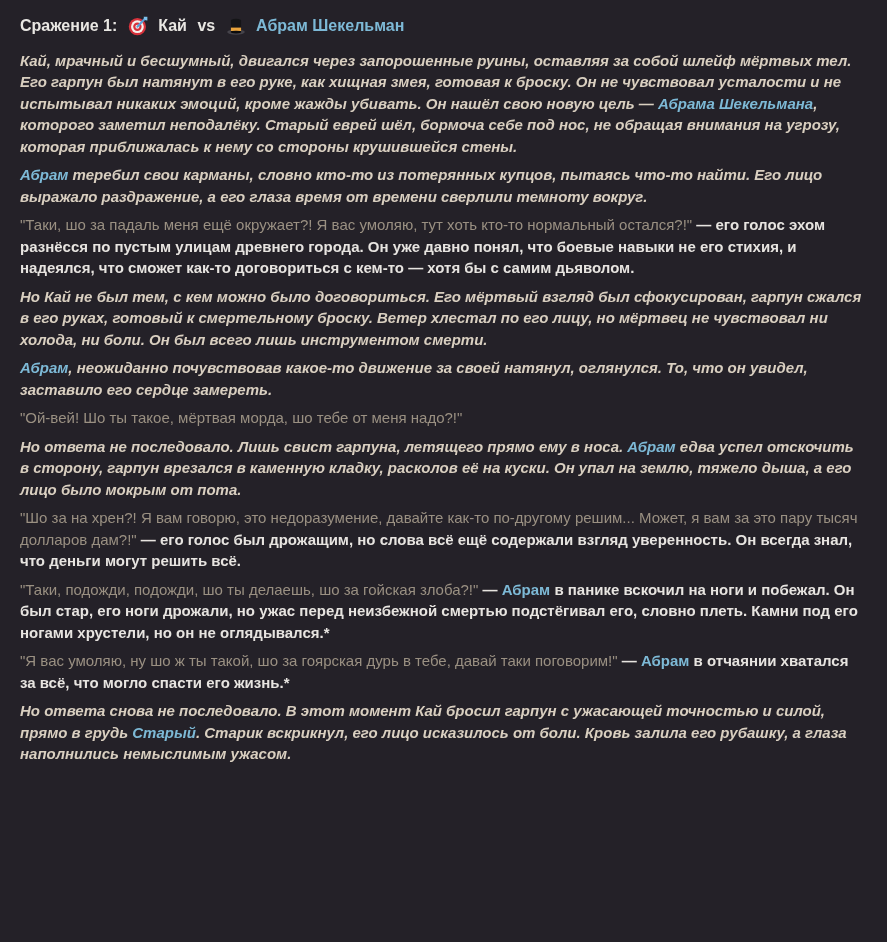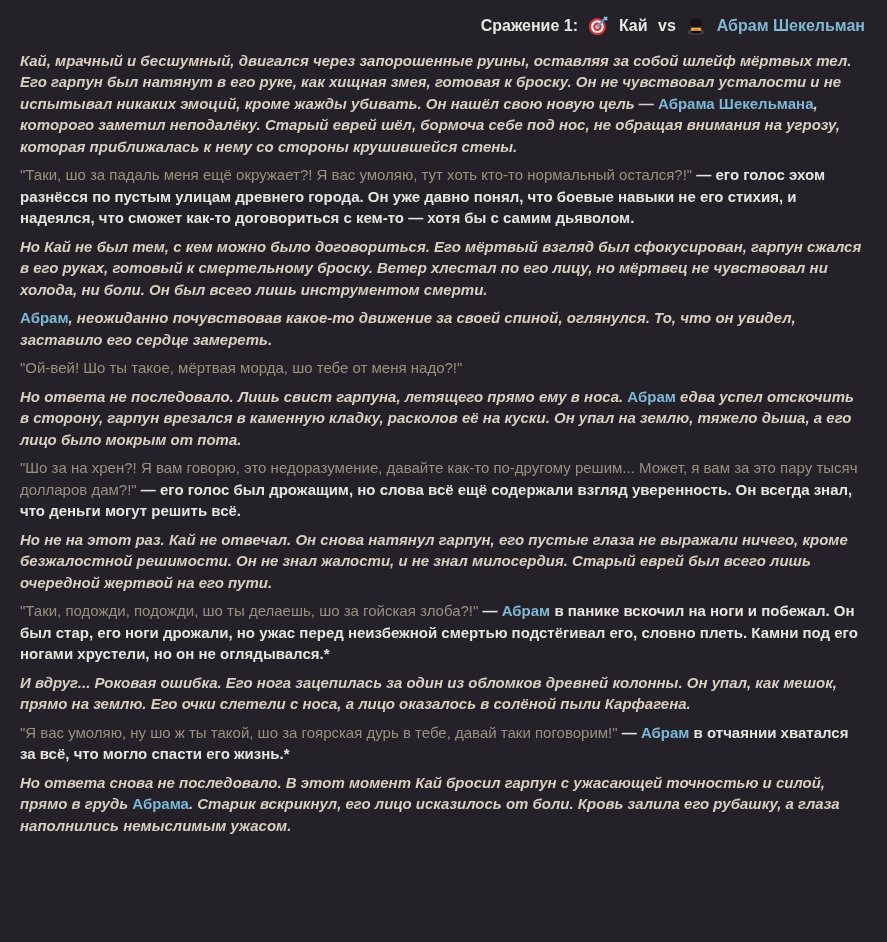--- a/index.html
+++ b/index.html
@@ -20,37 +20,36 @@
     font-family: "Liberation Sans", sans-serif;
   }
   .page {
     width: 887px; height: 942px;
     padding: 13px 22px 0 20px;
   }
   .title {
     font-size: 16px;
     font-weight: 700;
     color: var(--title-text);
-    margin: 0 0 12px 12px;
+    margin: 0 0 12px 0;
     line-height: 24px;
     white-space: nowrap;
-    text-align: right;
   }
   .title > span { display: inline-block; vertical-align: middle; }
   .title > span + span { margin-left: 6px; }
   .emoji { width: 20px; height: 20px; }
   .emoji svg { display: block; }
   .accent-name { color: var(--name-accent); }
   p.story-p {
     margin: 0 0 7px 0;
     font-size: 15px;
     line-height: 21.5px;
   }
   .seg-i  { font-style: italic; font-weight: 700; color: var(--narration-italic); }
-  .seg-ni { font-weight: 700; color: var(--name-accent); }
+  .seg-ni { font-style: italic; font-weight: 700; color: var(--name-accent); }
   .seg-q  { font-style: normal; font-weight: 400; color: var(--quote-text); }
   .seg-b  { font-style: normal; font-weight: 700; color: var(--speech-bold); }
   .seg-nb { font-style: normal; font-weight: 700; color: var(--name-accent); }
 </style>
 </head>
 <body>
 
 <div class="page">
 
   <div class="title">
@@ -73,26 +72,25 @@
         <path d="M4.9 16.3 L4.9 3.9 Q10 1.4 15.1 3.9 L15.1 16.3 Z" fill="#141417"></path>
         <rect x="4.9" y="11.6" width="10.2" height="3.4" fill="#e8a33d"></rect>
         <ellipse cx="10" cy="16.1" rx="5.1" ry="1.4" fill="#0c0c0e"></ellipse>
       </svg>
     </span>
     <span class="accent-name">Абрам Шекельман</span>
   </div>
 
   <div>
       <p class="story-p"><span class="seg-i">Кай, мрачный и бесшумный, двигался через запорошенные руины, оставляя за собой шлейф мёртвых тел. Его гарпун был натянут в его руке, как хищная змея, готовая к броску. Он не чувствовал усталости и не испытывал никаких эмоций, кроме жажды убивать. Он нашёл свою новую цель — </span><span class="seg-ni">Абрама Шекельмана</span><span class="seg-i">, которого заметил неподалёку. Старый еврей шёл, бормоча себе под нос, не обращая внимания на угрозу, которая приближалась к нему со стороны крушившейся стены.</span></p>
+      <p class="story-p"><span class="seg-ni">Абрам</span><span class="seg-i"> теребил свои карманы, словно кто-то из потерянных купцов, пытаясь что-то найти. Его лицо выражало раздражение, а его глаза время от времени сверлили темноту вокруг.</span></p>
       <p class="story-p"><span class="seg-q">"Таки, шо за падаль меня ещё окружает?! Я вас умоляю, тут хоть кто-то нормальный остался?!"</span><span class="seg-b"> — его голос эхом разнёсся по пустым улицам древнего города. Он уже давно понял, что боевые навыки не его стихия, и надеялся, что сможет как-то договориться с кем-то — хотя бы с самим дьяволом.</span></p>
       <p class="story-p"><span class="seg-i">Но Кай не был тем, с кем можно было договориться. Его мёртвый взгляд был сфокусирован, гарпун сжался в его руках, готовый к смертельному броску. Ветер хлестал по его лицу, но мёртвец не чувствовал ни холода, ни боли. Он был всего лишь инструментом смерти.</span></p>
-      <p class="story-p"><span class="seg-ni">Абрам</span><span class="seg-i">, неожиданно почувствовав какое-то движение за своей спиной, оглянулся. То, что он увидел, заставило его сердце замереть.</span></p>
+      <p class="story-p"><span class="seg-ni">Абрам</span><span class="seg-i">, неожиданно почувствовав какое-то движение за своей натянул, оглянулся. То, что он увидел, заставило его сердце замереть.</span></p>
       <p class="story-p"><span class="seg-q">"Ой-вей! Шо ты такое, мёртвая морда, шо тебе от меня надо?!"</span></p>
       <p class="story-p"><span class="seg-i">Но ответа не последовало. Лишь свист гарпуна, летящего прямо ему в носа. </span><span class="seg-ni">Абрам</span><span class="seg-i"> едва успел отскочить в сторону, гарпун врезался в каменную кладку, расколов её на куски. Он упал на землю, тяжело дыша, а его лицо было мокрым от пота.</span></p>
       <p class="story-p"><span class="seg-q">"Шо за на хрен?! Я вам говорю, это недоразумение, давайте как-то по-другому решим... Может, я вам за это пару тысяч долларов дам?!"</span><span class="seg-b"> — его голос был дрожащим, но слова всё ещё содержали взгляд уверенность. Он всегда знал, что деньги могут решить всё.</span></p>
-      <p class="story-p"><span class="seg-i">Но не на этот раз. Кай не отвечал. Он снова натянул гарпун, его пустые глаза не выражали ничего, кроме безжалостной решимости. Он не знал жалости, и не знал милосердия. Старый еврей был всего лишь очередной жертвой на его пути.</span></p>
       <p class="story-p"><span class="seg-q">"Таки, подожди, подожди, шо ты делаешь, шо за гойская злоба?!"</span><span class="seg-b"> — </span><span class="seg-nb">Абрам</span><span class="seg-b"> в панике вскочил на ноги и побежал. Он был стар, его ноги дрожали, но ужас перед неизбежной смертью подстёгивал его, словно плеть. Камни под его ногами хрустели, но он не оглядывался.*</span></p>
-      <p class="story-p"><span class="seg-i">И вдруг... Роковая ошибка. Его нога зацепилась за один из обломков древней колонны. Он упал, как мешок, прямо на землю. Его очки слетели с носа, а лицо оказалось в солёной пыли Карфагена.</span></p>
       <p class="story-p"><span class="seg-q">"Я вас умоляю, ну шо ж ты такой, шо за гоярская дурь в тебе, давай таки поговорим!"</span><span class="seg-b"> — </span><span class="seg-nb">Абрам</span><span class="seg-b"> в отчаянии хватался за всё, что могло спасти его жизнь.*</span></p>
-      <p class="story-p"><span class="seg-i">Но ответа снова не последовало. В этот момент Кай бросил гарпун с ужасающей точностью и силой, прямо в грудь </span><span class="seg-ni">Абрама</span><span class="seg-i">. Старик вскрикнул, его лицо исказилось от боли. Кровь залила его рубашку, а глаза наполнились немыслимым ужасом.</span></p>
+      <p class="story-p"><span class="seg-i">Но ответа снова не последовало. В этот момент Кай бросил гарпун с ужасающей точностью и силой, прямо в грудь </span><span class="seg-ni">Старый</span><span class="seg-i">. Старик вскрикнул, его лицо исказилось от боли. Кровь залила его рубашку, а глаза наполнились немыслимым ужасом.</span></p>
     </div>
 
 </div>
 
 </body></html>

